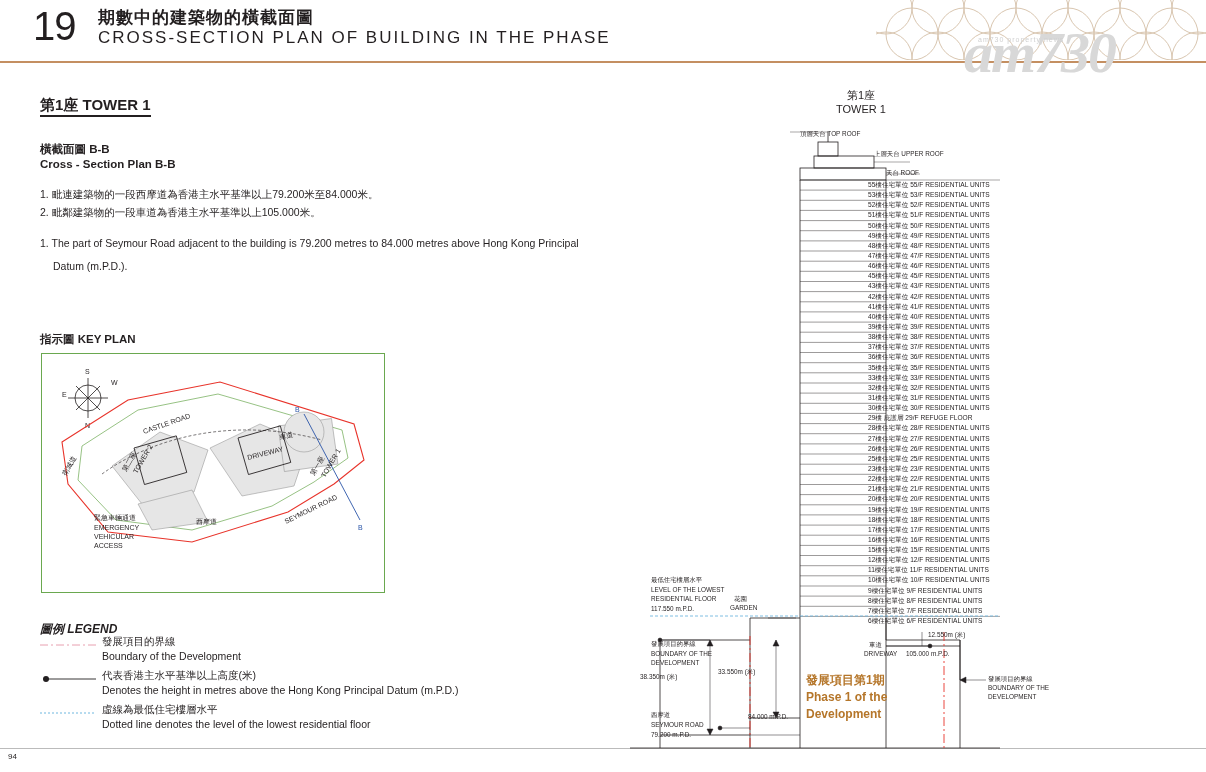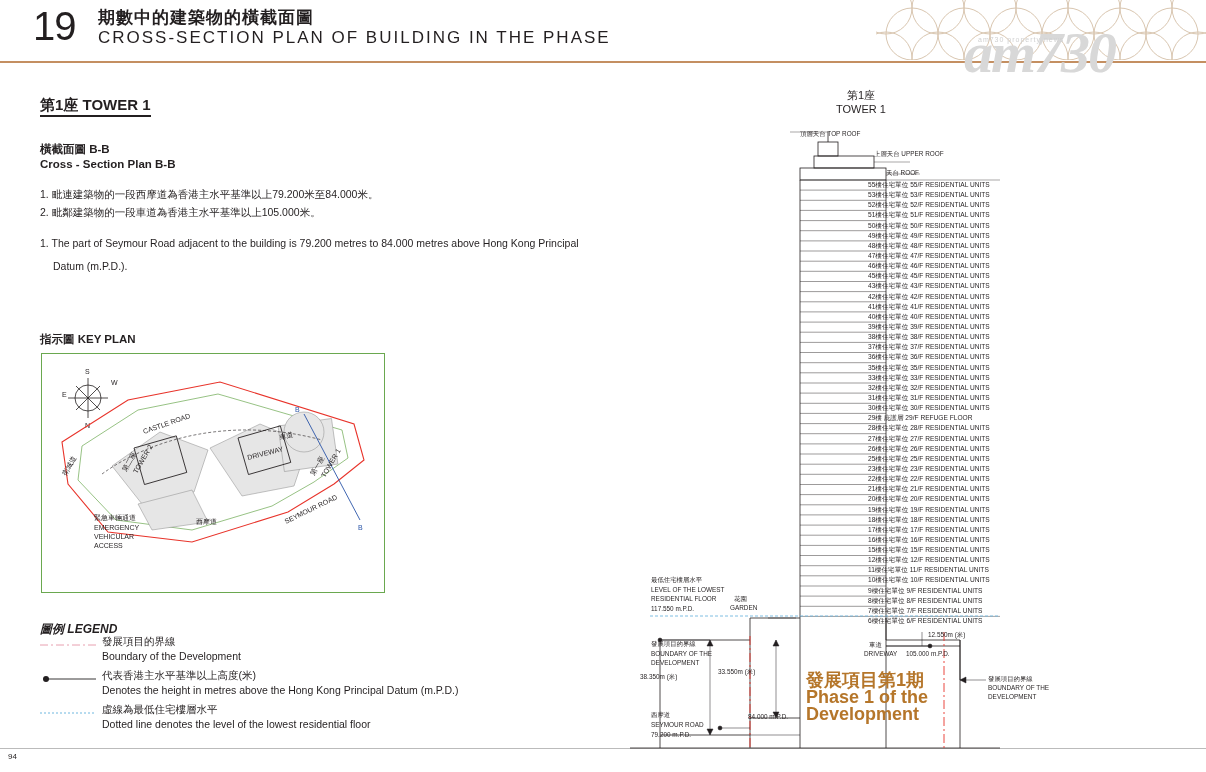--- a/index.html
+++ b/index.html
@@ -43,21 +43,21 @@
 
   .pagenum{position:absolute;left:8px;top:752px;font-size:8px;color:#231f20;}
   .footrule{position:absolute;left:0;top:748px;width:1206px;height:1px;background:#bbb;}
 
   
   .r-title{position:absolute;left:836px;top:88px;font-size:11px;text-align:center;line-height:14px;}
   .floor-list{position:absolute;left:868px;top:180px;font-size:6.6px;line-height:10.15px;white-space:nowrap;}
   .floor-list div{height:10.15px;}
   .diagram{position:absolute;left:600px;top:80px;width:606px;height:670px;}
   .lbl{position:absolute;font-size:6.4px;line-height:8.5px;white-space:nowrap;}
-  .phase1{position:absolute;left:806px;top:672px;font-size:18px;font-weight:bold;color:#b5762a;line-height:17px;}
+  .phase1{position:absolute;left:806px;top:672px;font-size:12px;font-weight:bold;color:#b5762a;line-height:17px;}
 </style>
 </head>
 <body>
 
 <div class="header">
   <div class="deco">
     <svg width="330" height="62" viewBox="0 0 330 62">
       <g fill="none" stroke="#d9c6b0" stroke-width="1">
         <circle cx="10" cy="8" r="26"></circle>
           <circle cx="62" cy="8" r="26"></circle>

